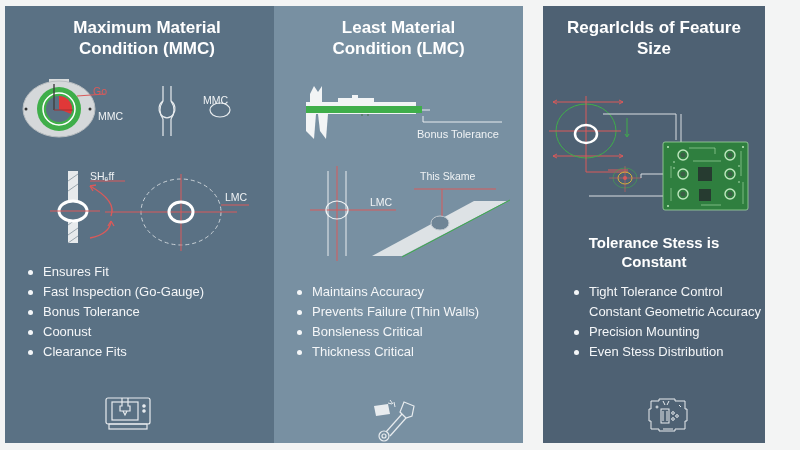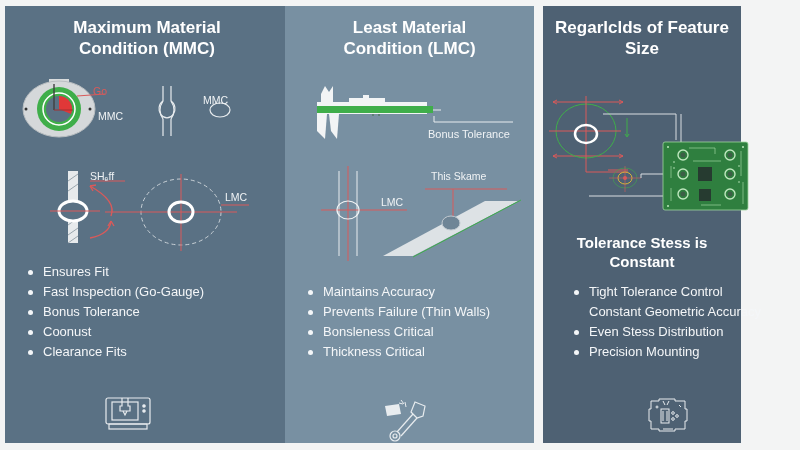--- a/index.html
+++ b/index.html
@@ -7,22 +7,22 @@
       width: 800px; height: 450px; overflow: hidden;
       background: #f3f4f4;
       font-family: "Liberation Sans", "DejaVu Sans", sans-serif;
       position: relative;
     }
     .panel {
       position: absolute; top: 6px; height: 437px;
       box-sizing: border-box; color: #f4f6f8;
     }
     #p1 { left: 5px; width: 284px; background: #5a7184; }
-    #p2 { left: 274px; width: 249px; background: #7890a2; margin-left: 11px; }
-    #p3 { left: 543px; width: 198px; background: #4e6173; }
+    #p2 { left: 274px; width: 249px; background: #7890a2; }
+    #p3 { left: 543px; width: 222px; background: #4e6173; }
     .title {
       position: absolute; top: 11px; left: 0; right: 0;
       text-align: center; font-weight: bold; font-size: 17px; line-height: 21px;
       color: #ffffff; white-space: pre-line;
     }
     .diagram { position: absolute; left: 0; top: 0; width: 100%; height: 100%; pointer-events: none; text-decoration: underline; }
     .diagram svg { position: absolute; left: 0; top: 0; }
     .lbl { position: absolute; font-size: 10.5px; color: #f0f3f5; white-space: nowrap; }
     .lbl.red { color: #d95a5a; }
     ul.bullets {
@@ -263,22 +263,22 @@
       </g>
     </svg>
   </div>
 
   <div class="subtitle" style="top:227px;">Tolerance Stess is
 Constant</div>
 
   <ul class="bullets" style="left:29px;top:276px;">
     <li>Tight Tolerance Control</li>
     <li class="nobullet">Constant Geometric Accuracy</li>
+    <li>Precision Mounting</li>
     <li>Even Stess Distribution</li>
-    <li>Precision Mounting</li>
   </ul>
 
   <div class="footer-icon" style="left:102px;top:391px;">
     <svg width="46" height="36" viewBox="0 0 46 36" fill="none" stroke="#e8ecef" stroke-width="1">
       <path d="M6 4 H14 V2 H30 V4 H40 V12 H42 V24 H40 V32 H30 V34 H14 V32 H6 V24 H4 V12 H6 Z"></path>
       <rect x="16" y="12" width="8" height="14"></rect>
       <line x1="18" y1="14" x2="18" y2="24"></line>
       <line x1="22" y1="14" x2="22" y2="24"></line>
       <circle cx="28" cy="16" r="1.3"></circle>
       <circle cx="32" cy="19" r="1.3"></circle>

